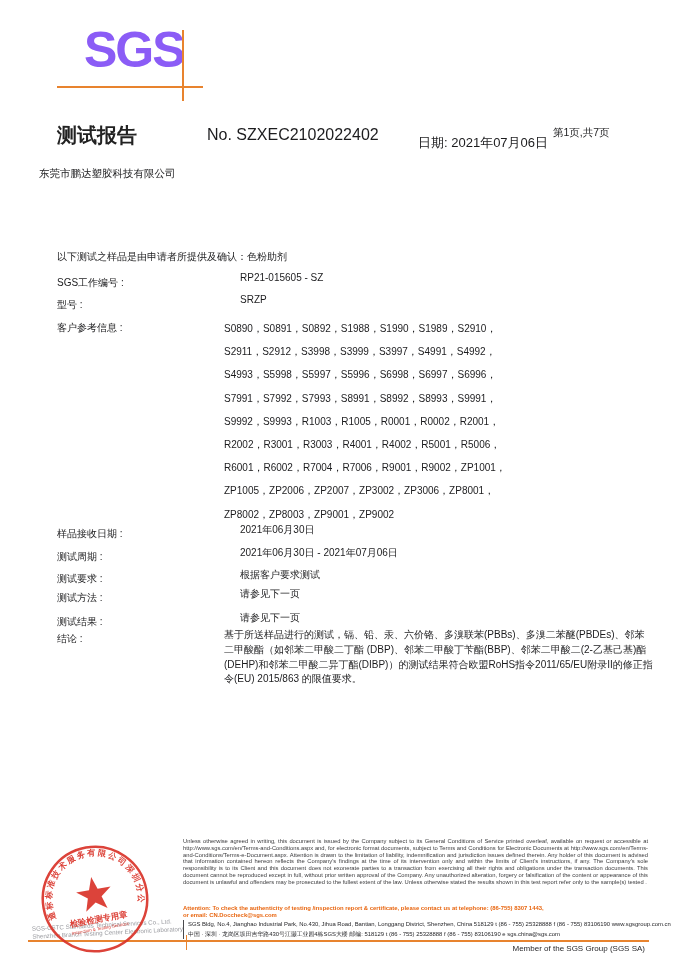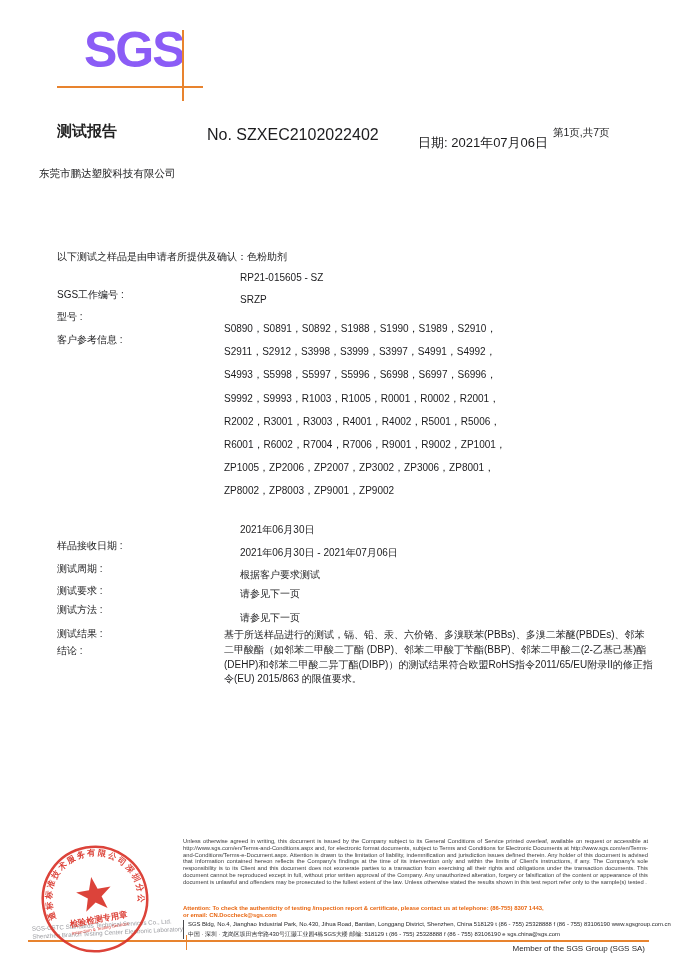--- a/index.html
+++ b/index.html
@@ -8,31 +8,31 @@
   .page { position:relative; width:677px; height:959px; background:#ffffff; overflow:hidden; }
 
   
   .logo-text { position:absolute; left:84px; top:24px; font-size:50px; font-weight:700;
                color:#8b5cf6; letter-spacing:-2px; line-height:52px; }
   .logo-hline { position:absolute; left:57px; top:86px; width:146px; height:2px; background:#e8832e; }
   .logo-vline { position:absolute; left:182px; top:30px; width:2px; height:71px; background:#e8832e; }
 
   
   .hdr { position:absolute; top:122px; left:0; width:677px; height:20px; }
-  .hdr-title { position:absolute; left:57px; top:0; font-size:15px; font-weight:700; color:#222; }
+  .hdr-title { position:absolute; left:57px; top:0; font-size:20px; font-weight:700; color:#222; }
   .hdr-no    { position:absolute; left:207px; top:4px; font-size:16px; }
   .hdr-date  { position:absolute; left:418px; top:12px; font-size:13px; }
   .hdr-page  { position:absolute; left:553px; top:4px; font-size:10.5px; }
 
   .applicant { position:absolute; left:39px; top:160px; font-size:10.5px; line-height:26px; }
 
   
   .statement { position:absolute; left:57px; top:250px; font-size:10px; }
   .row { position:absolute; left:57px; width:591px; font-size:10px; }
-  .row-label { position:absolute; left:0; top:16px; white-space:nowrap;text-align:right; }
+  .row-label { position:absolute; left:0; top:4px; white-space:nowrap;text-align:right; }
   .row-value { position:absolute; left:167px; top:0; white-space:nowrap;margin-left:16px; }
   .row-value-block { position:absolute; left:167px; top:0; line-height:23.2px; white-space:nowrap; }
   .row-value-para { position:absolute; left:167px; top:0; width:430px; line-height:14.8px; white-space:normal; }
 
   
   .stamp { position:absolute; left:34px; top:841px; width:122px; height:116px; z-index:3;
            transform:rotate(-10deg); opacity:.92; }
   .stamp-co { position:absolute; left:32px; top:920px; width:185px; font-size:6.2px; line-height:8px;
               color:#9b9ca1; transform:rotate(-3deg); z-index:1; }
   .disclaimer { position:absolute; left:183px; top:838px; width:465px; font-size:5.8px;
@@ -77,20 +77,21 @@
     <span class="row-label">型号 :</span>
     <span class="row-value">SRZP</span>
   </div>
 
   <div class="row" style="top:317px;">
     <span class="row-label">客户参考信息 :</span>
     <div class="row-value-block">
       <div>S0890，S0891，S0892，S1988，S1990，S1989，S2910，</div>
       <div>S2911，S2912，S3998，S3999，S3997，S4991，S4992，</div>
       <div>S4993，S5998，S5997，S5996，S6998，S6997，S6996，</div>
+      <div>S7991，S7992，S7993，S8991，S8992，S8993，S9991，</div>
       <div>S9992，S9993，R1003，R1005，R0001，R0002，R2001，</div>
       <div>R2002，R3001，R3003，R4001，R4002，R5001，R5006，</div>
       <div>R6001，R6002，R7004，R7006，R9001，R9002，ZP1001，</div>
       <div>ZP1005，ZP2006，ZP2007，ZP3002，ZP3006，ZP8001，</div>
       <div>ZP8002，ZP8003，ZP9001，ZP9002</div>
     </div>
   </div>
 
   <div class="row" style="top:523px;">
     <span class="row-label">样品接收日期 :</span>

